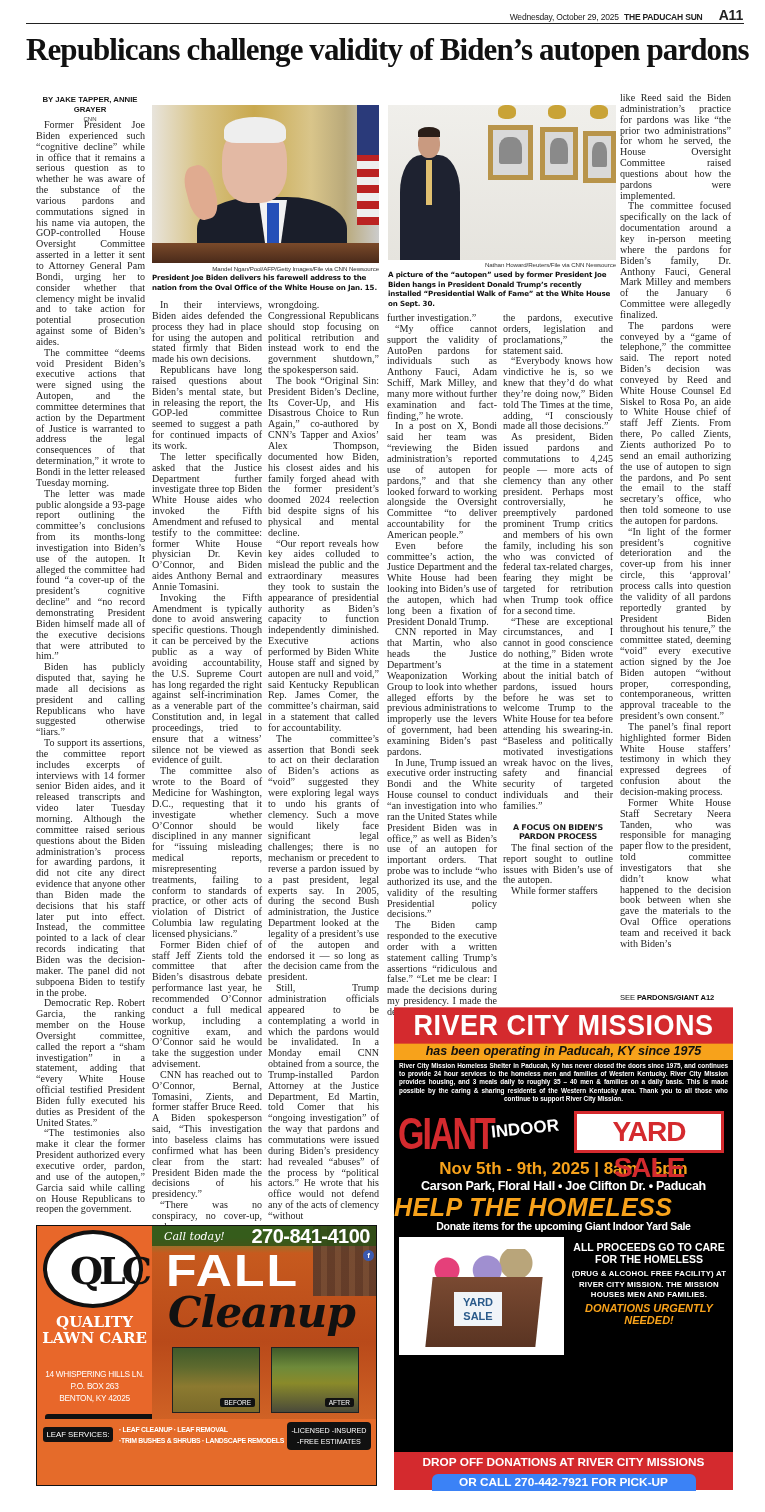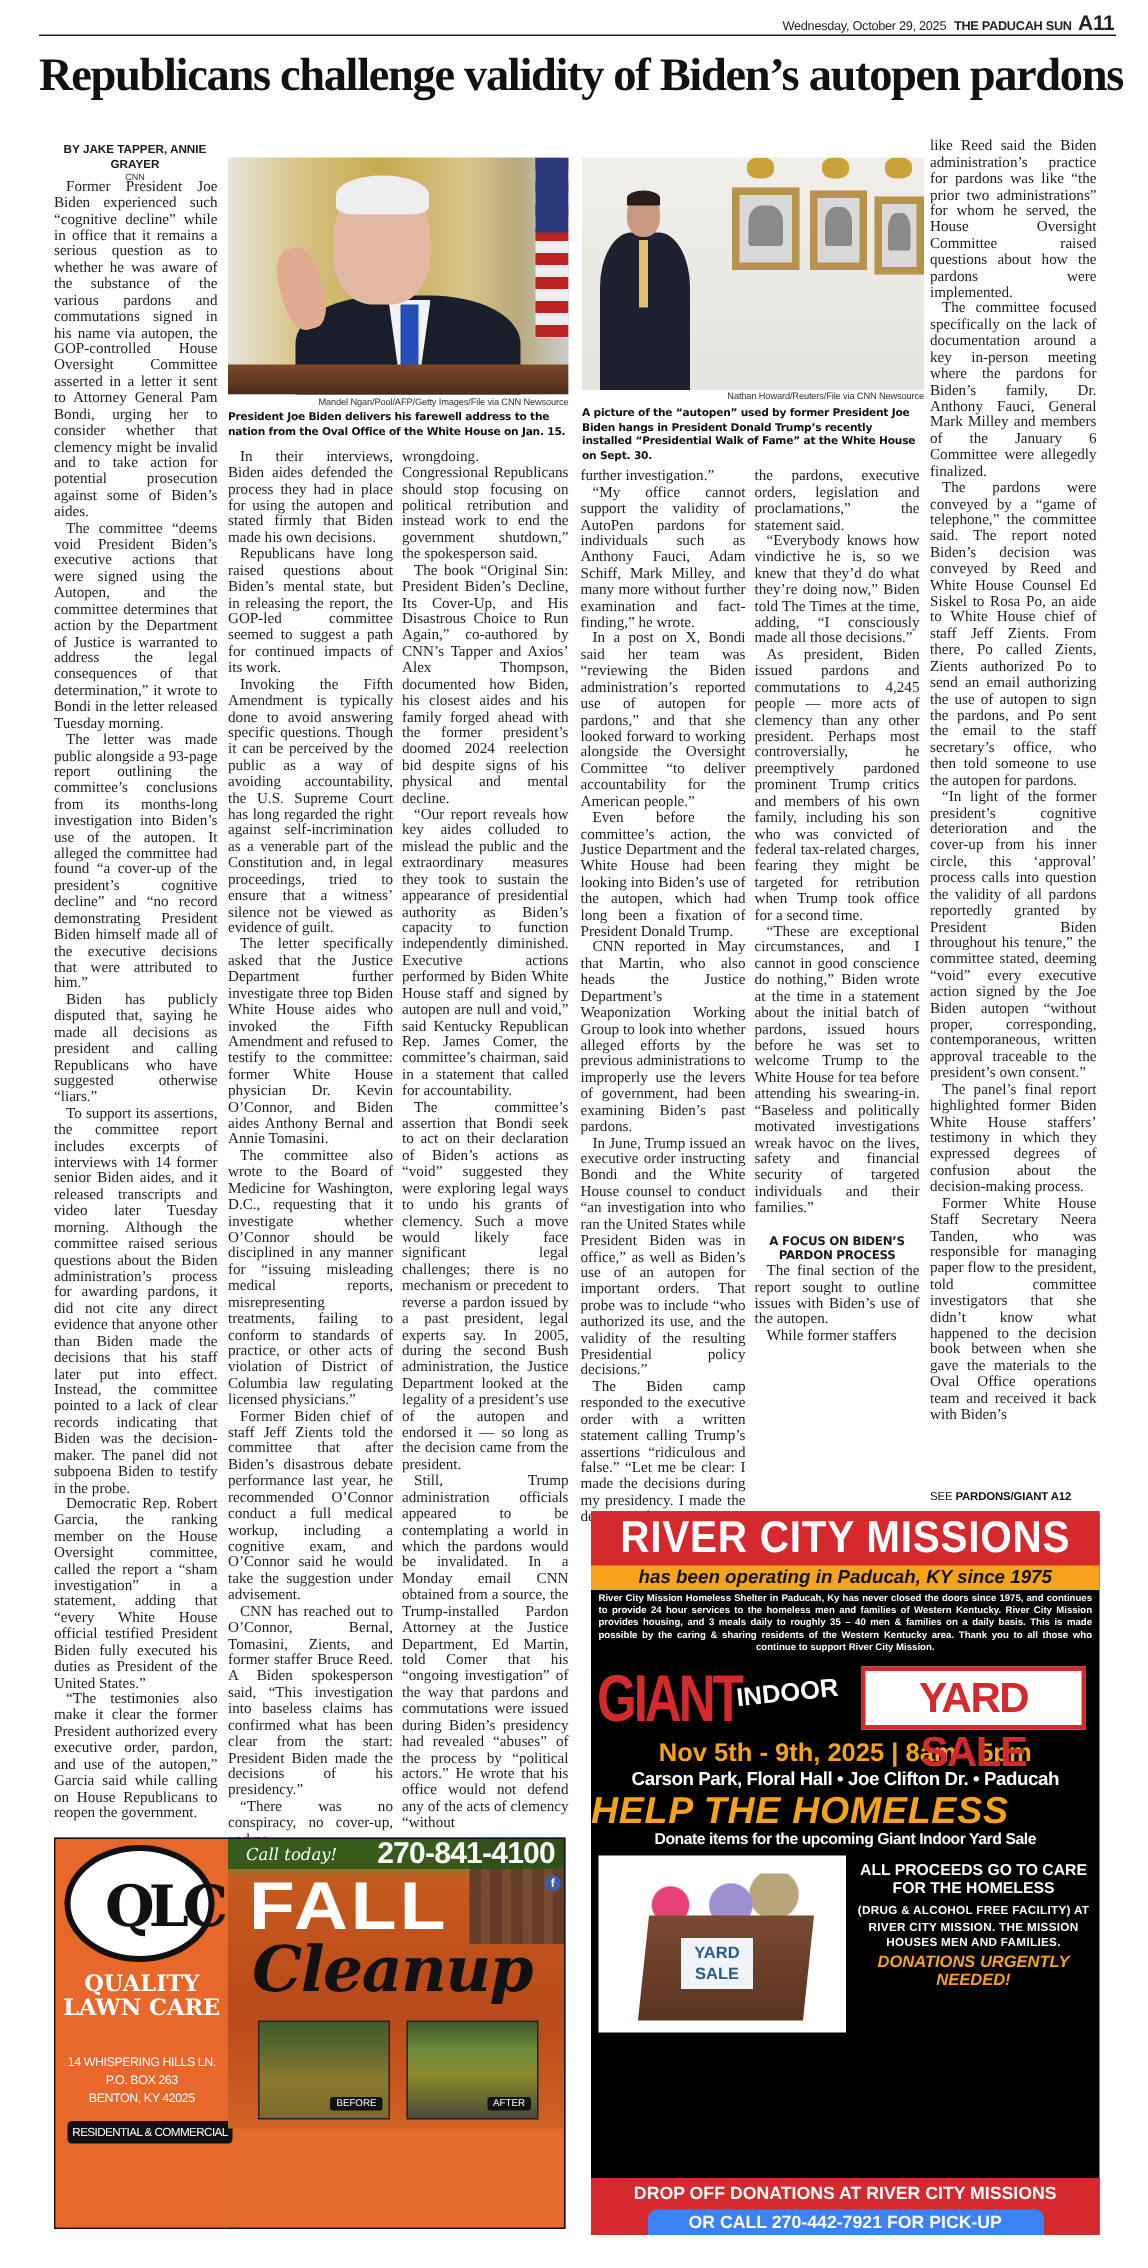--- a/index.html
+++ b/index.html
@@ -1,21 +1,21 @@
 <!DOCTYPE html>
 <html><head>
 <meta charset="utf-8">
 <style>
   * { box-sizing: border-box; margin: 0; padding: 0; }
   html, body { width: 765px; height: 1512px; background: #fff; overflow: hidden; }
   body { position: relative; font-family: "DejaVu Serif", "Liberation Serif", serif; color: #1a1a1a; }
   .folio-line { position: absolute; top: 23px; left: 26px; width: 718px; height: 1px; border-top: 1.5px solid #222; }
   .folio-text { position: absolute; top: 7px; right: 22px; font-family: "Liberation Sans", sans-serif; font-size: 8.5px; color: #222; white-space: nowrap; letter-spacing: -0.2px; }
   .folio-text .pub { font-weight: bold; margin-left: 3px; }
-  .folio-text .page { font-weight: bold; font-size: 14px; margin-left: 2px; }
+  .folio-text .page { font-weight: bold; font-size: 14px; margin-left: 14px; }
 
   .headline { position: absolute; left: 26px; top: 31px; width: 718px; font-family: "Liberation Serif", serif; font-weight: bold; font-size: 31px; letter-spacing: -0.9px; line-height: 38px; color: #111; white-space: nowrap; }
 
   .byline { position: absolute; left: 36px; top: 95px; width: 108px; text-align: center; font-family: "Liberation Sans", sans-serif; }
   .byline .authors { font-weight: bold; font-size: 7.8px; line-height: 10px; }
   .byline .org { font-size: 6px; color: #333; margin-top: 1px; }
 
   .col { position: absolute; font-family: "Liberation Serif", serif; font-size: 10.1px; line-height: 10.85px; text-align: justify; hyphens: auto; color: #1c1c1c; }
   .col p { text-indent: 8px; }
   .col p.noindent { text-indent: 0; }
@@ -152,22 +152,22 @@
   <div class="man-tie"></div>
   <div class="man-head"></div>
   <div class="man-hair"></div>
 </div>
 <div class="credit" style="left:388px; top:261px; width:228px;">Nathan Howard/Reuters/File via CNN Newsource</div>
 <div class="caption" style="left:388px; top:270px; width:229px;">A picture of the “autopen” used by former President Joe Biden hangs in President Donald Trump’s recently installed “Presidential Walk of Fame” at the White House on Sept. 30.</div>
 
 <div class="col" style="left:152px; top:300px; width:110px;">
   <p>In their interviews, Biden aides defended the process they had in place for using the autopen and stated firmly that Biden made his own decisions.</p>
   <p>Republicans have long raised questions about Biden’s mental state, but in releasing the report, the GOP-led committee seemed to suggest a path for continued impacts of its work.</p>
+  <p>The letter specifically asked that the Justice Department further investigate three top Biden White House aides who invoked the Fifth Amendment and refused to testify to the committee: former White House physician Dr. Kevin O’Connor, and Biden aides Anthony Bernal and Annie Tomasini.</p>
   <p>Invoking the Fifth Amendment is typically done to avoid answering specific questions. Though it can be perceived by the public as a way of avoiding accountability, the U.S. Supreme Court has long regarded the right against self-incrimination as a venerable part of the Constitution and, in legal proceedings, tried to ensure that a witness’ silence not be viewed as evidence of guilt.</p>
-  <p>The letter specifically asked that the Justice Department further investigate three top Biden White House aides who invoked the Fifth Amendment and refused to testify to the committee: former White House physician Dr. Kevin O’Connor, and Biden aides Anthony Bernal and Annie Tomasini.</p>
   <p>The committee also wrote to the Board of Medicine for Washington, D.C., requesting that it investigate whether O’Connor should be disciplined in any manner for “issuing misleading medical reports, misrepresenting treatments, failing to conform to standards of practice, or other acts of violation of District of Columbia law regulating licensed physicians.”</p>
   <p>Former Biden chief of staff Jeff Zients told the committee that after Biden’s disastrous debate performance last year, he recommended O’Connor conduct a full medical workup, including a cognitive exam, and O’Connor said he would take the suggestion under advisement.</p>
   <p>CNN has reached out to O’Connor, Bernal, Tomasini, Zients, and former staffer Bruce Reed. A Biden spokesperson said, “This investigation into baseless claims has confirmed what has been clear from the start: President Biden made the decisions of his presidency.”</p>
   <p>“There was no conspiracy, no cover-up, and no</p>
 </div>
 
 <div class="col" style="left:268px; top:300px; width:111px;">
   <p class="noindent">wrongdoing. Congressional Republicans should stop focusing on political retribution and instead work to end the government shutdown,” the spokesperson said.</p>
   <p>The book “Original Sin: President Biden’s Decline, Its Cover-Up, and His Disastrous Choice to Run Again,” co-authored by CNN’s Tapper and Axios’ Alex Thompson, documented how Biden, his closest aides and his family forged ahead with the former president’s doomed 2024 reelection bid despite signs of his physical and mental decline.</p>
   <p>“Our report reveals how key aides colluded to mislead the public and the extraordinary measures they took to sustain the appearance of presidential authority as Biden’s capacity to function independently diminished. Executive actions performed by Biden White House staff and signed by autopen are null and void,” said Kentucky Republican Rep. James Comer, the committee’s chairman, said in a statement that called for accountability.</p>
@@ -262,13 +262,24 @@
     <div class="qlc-fb">f</div>
     <div class="qlc-fall">FALL</div>
     <div class="qlc-cleanup">Cleanup</div>
     <div class="qlc-photo qlc-before">
         <span>BEFORE</span>
       </div>
     <div class="qlc-photo qlc-after">
         <span>AFTER</span>
       </div>
   </div>
+  <div class="qlc-services">
+    <div class="qlc-leaf-label">LEAF SERVICES:</div>
+    <div class="qlc-leaf-list">
+      <div>· LEAF CLEANUP · LEAF REMOVAL</div>
+      <div>·TRIM BUSHES &amp; SHRUBS · LANDSCAPE REMODELS</div>
+    </div>
+    <div class="qlc-lic">
+      <div>-LICENSED  -INSURED</div>
+      <div>-FREE ESTIMATES</div>
+    </div>
+  </div>
 </div>
 
 </body></html>

